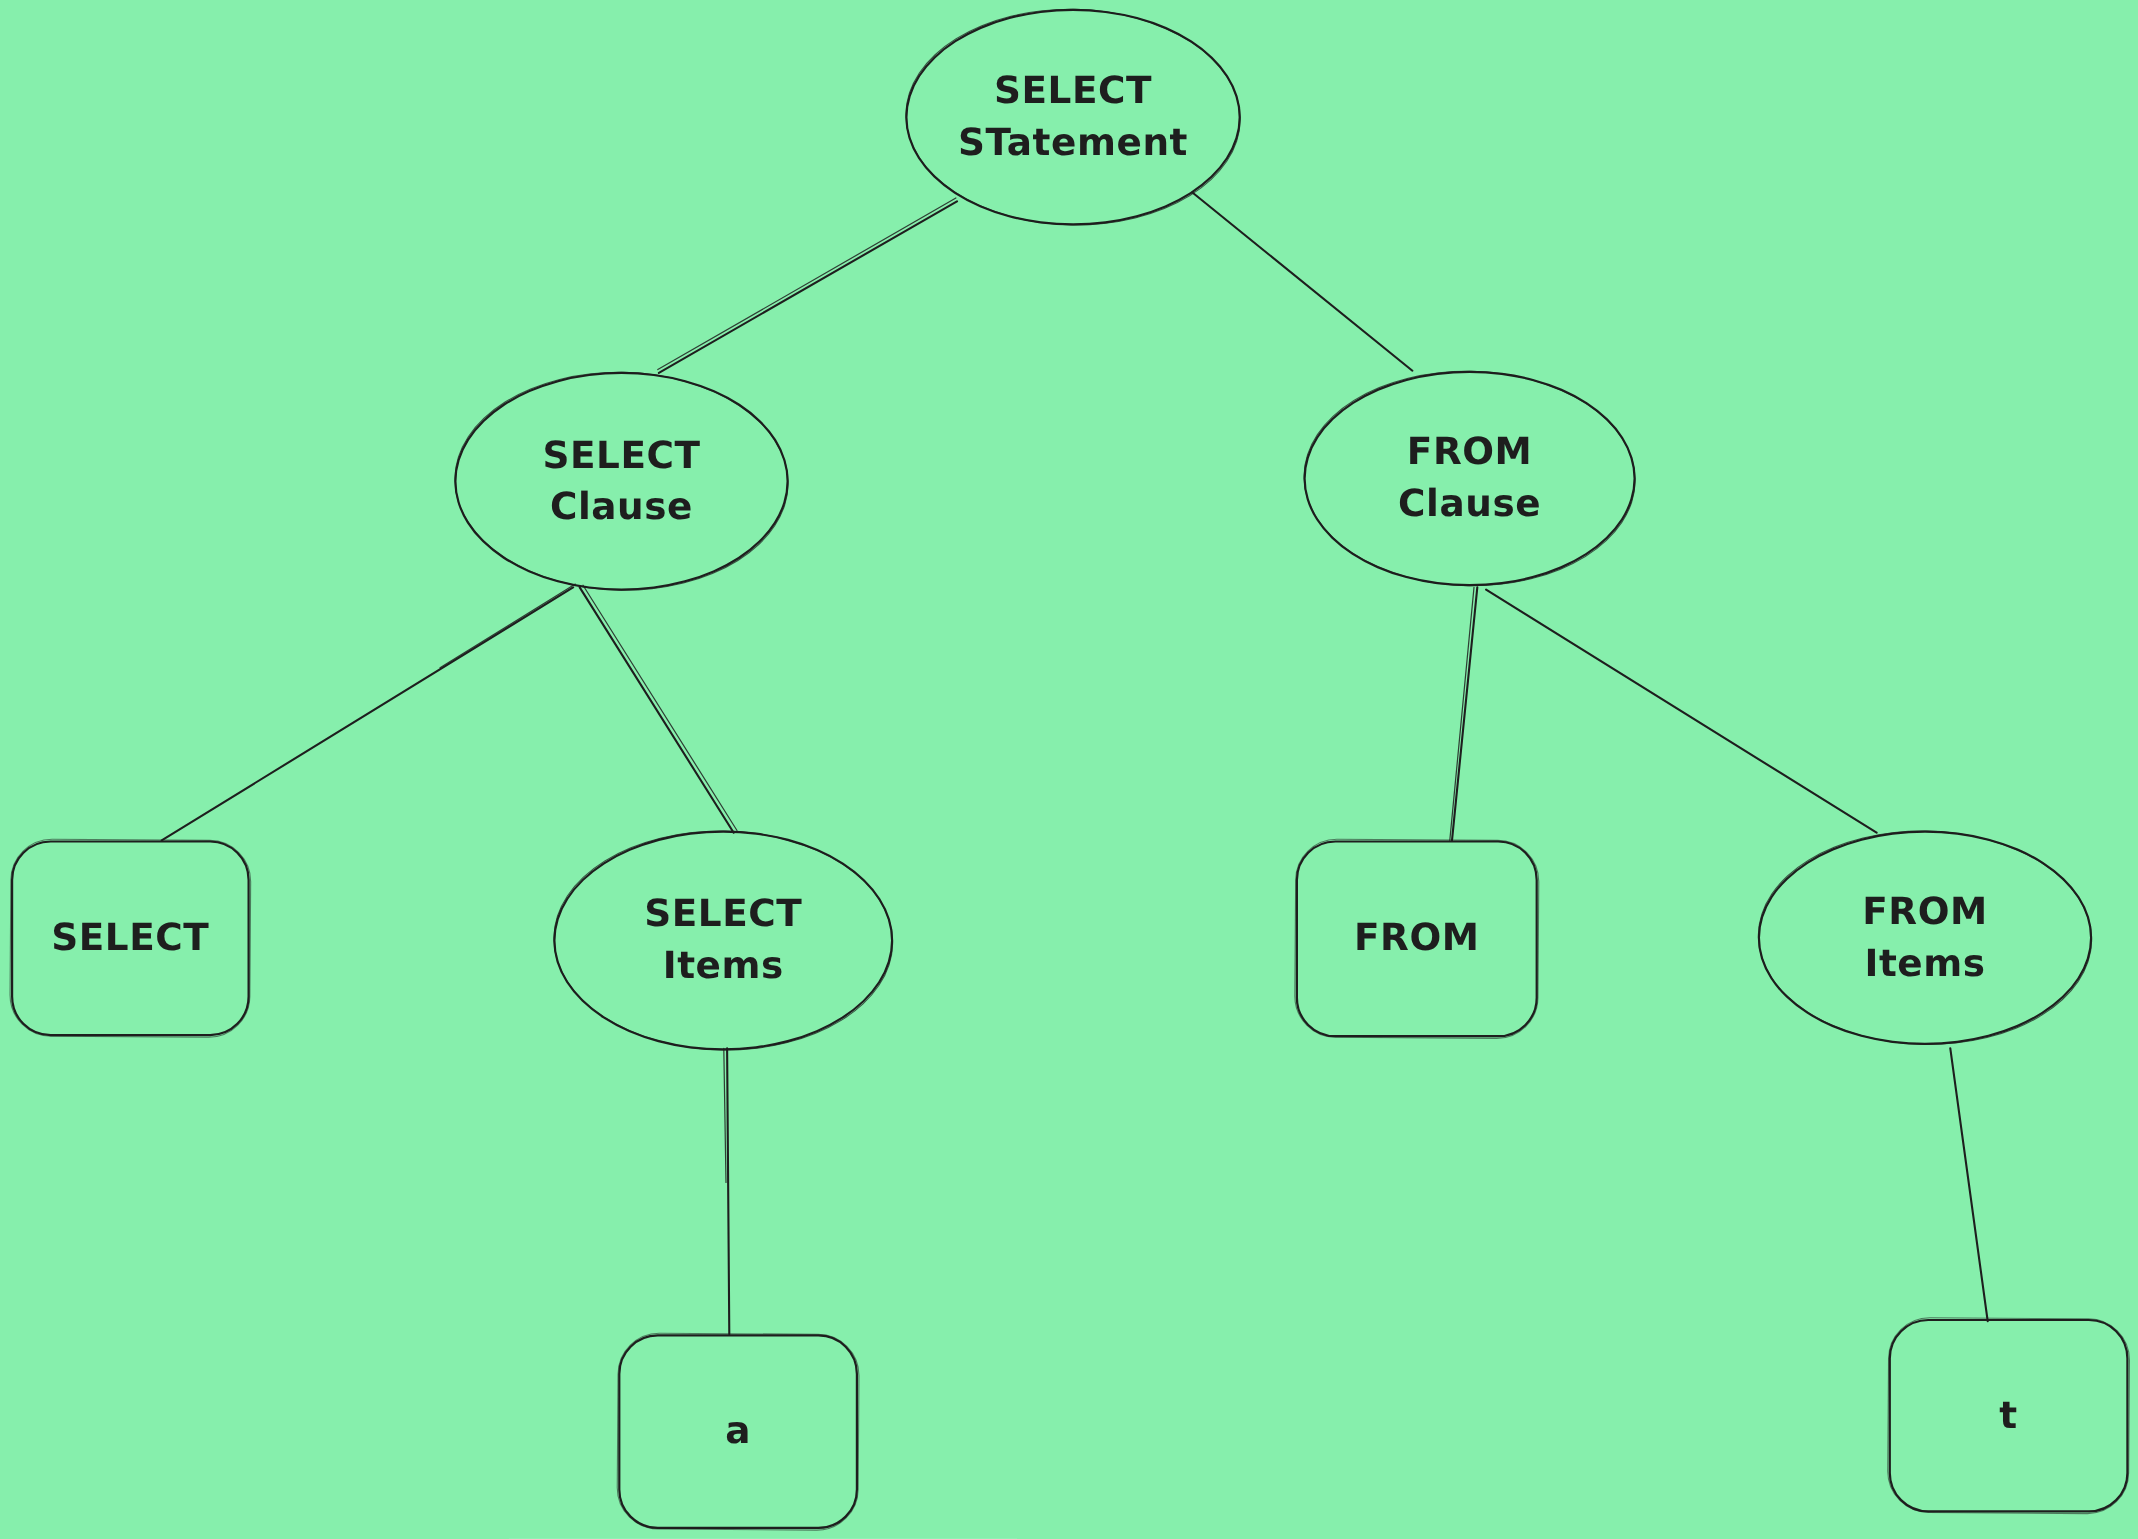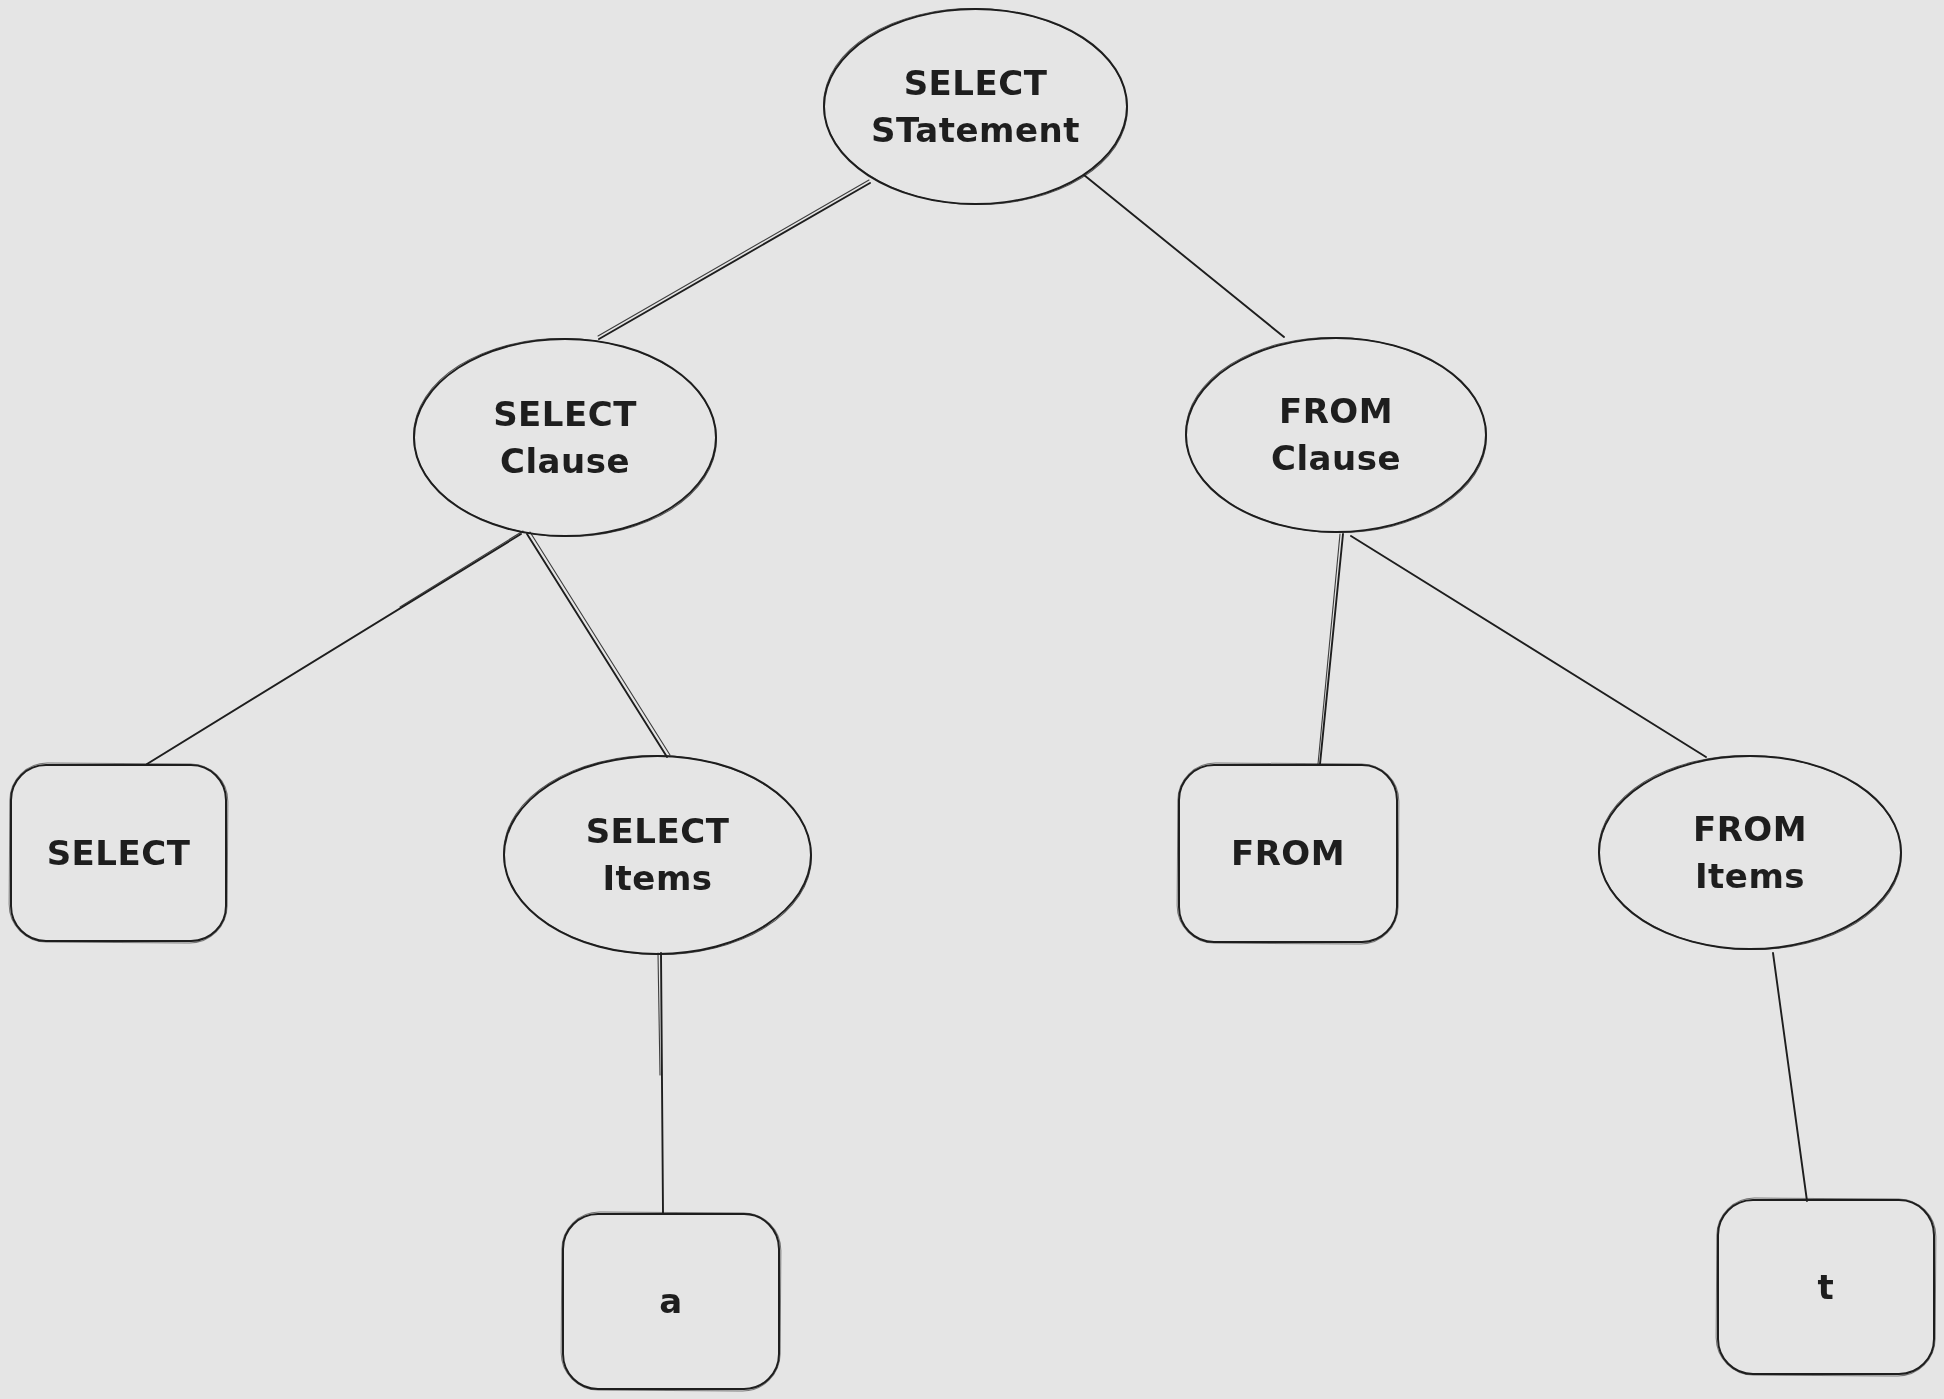--- a/index.html
+++ b/index.html
@@ -3,21 +3,21 @@
 <meta charset="utf-8">
 <style>
   html, body {
     margin: 0;
     padding: 0;
   }
   .canvas {
     position: relative;
     width: 1944px;
     height: 1399px;
-    background: #e5e5e5;
+    background: #86efac;
     overflow: hidden;
     font-family: "DejaVu Sans", sans-serif;
   }
   .edges-layer {
     position: absolute;
     left: 0;
     top: 0;
     width: 1944px;
     height: 1399px;
   }

